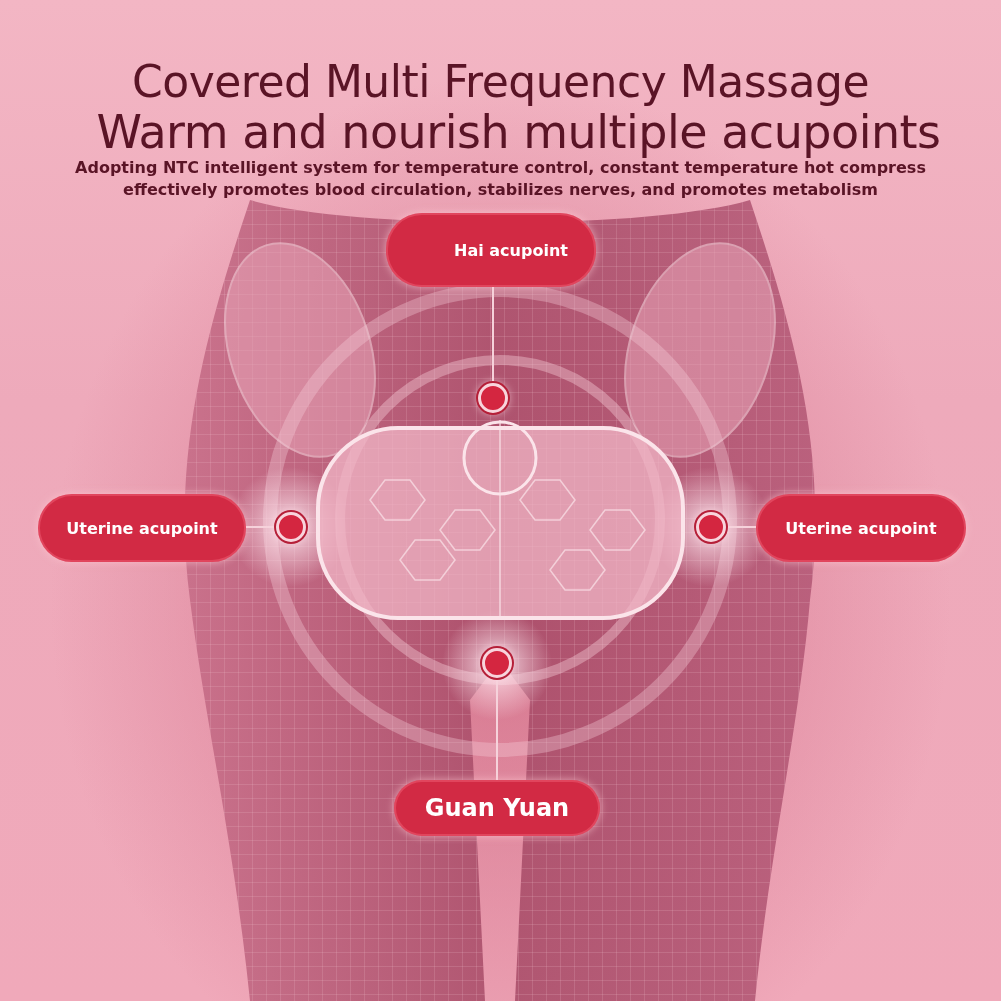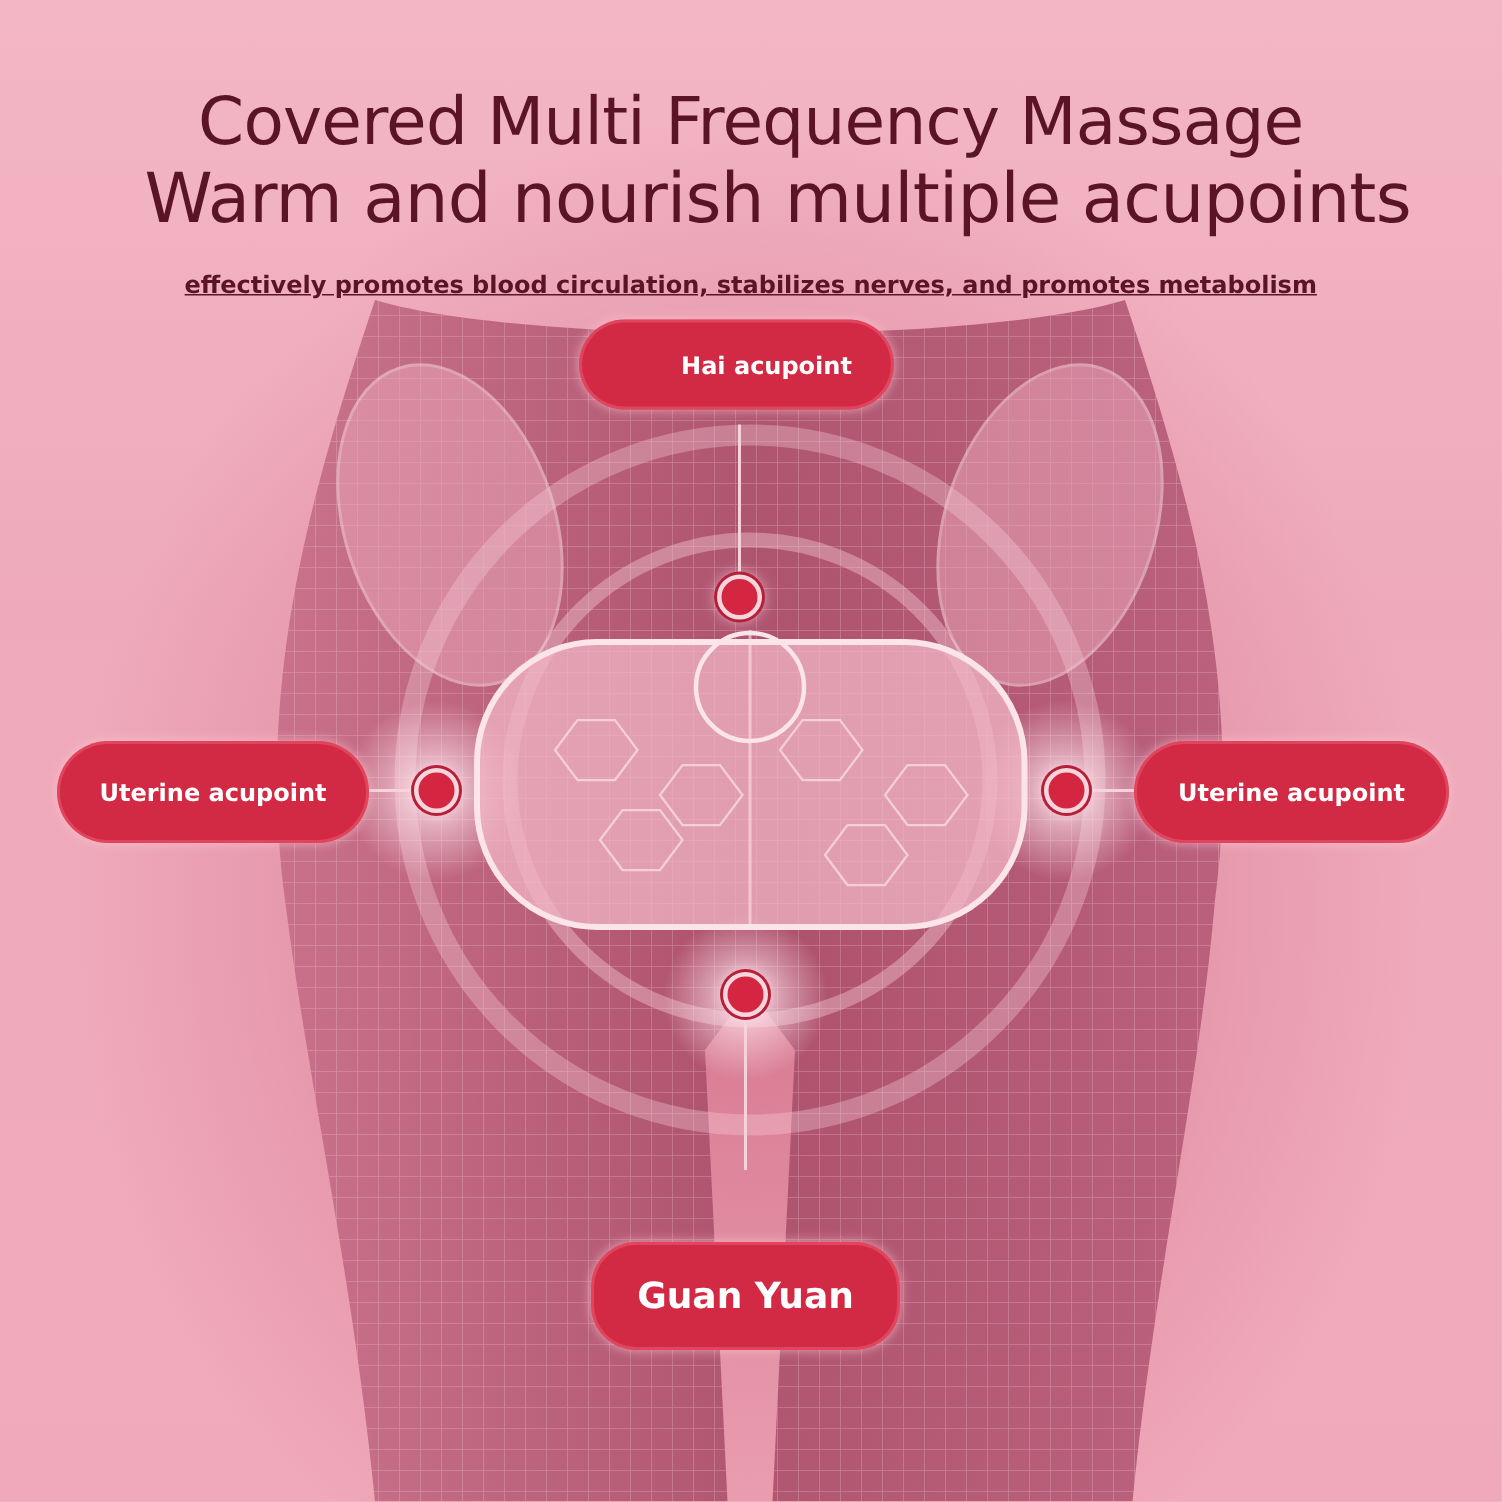--- a/index.html
+++ b/index.html
@@ -12,30 +12,30 @@
     background:
       radial-gradient(ellipse 60% 70% at 50% 60%, rgba(190,70,100,0.55) 0%, rgba(210,110,135,0.35) 45%, rgba(243,179,194,0) 75%),
       linear-gradient(180deg,#f3b6c4 0%,#eeaabb 40%,#f0a9ba 100%);
   }
   .body-svg { position:absolute; left:0; top:0; width:1001px; height:1001px; }
   .headline { position:absolute; left:0; right:0; text-align:center; color:#5a1426; font-weight:normal; letter-spacing:-0.5px; }
   .h1 { top:58px; font-size:44px; line-height:48px; }
   .h2 { top:108px; font-size:46px; line-height:48px;padding-left:36px; }
   .sub { position:absolute; left:0; right:0; text-align:center; color:#5a1426; font-weight:bold; font-size:16px; line-height:22px; }
   .sub1 { top:157px; }
-  .sub2 { top:179px;text-decoration:underline; }
+  .sub2 { top:179px; }
   .pill {
     position:absolute; background:#d22a44; color:#fff; font-weight:bold;
     display:flex; align-items:center; justify-content:center; text-align:center;
     border-radius:36px; box-shadow:0 0 8px rgba(255,200,210,0.7), inset 0 0 0 2px rgba(255,120,140,0.35);
   }
-  .pill-hai { left:386px; top:213px; width:210px; height:60px; font-size:16px; padding-left:40px; box-sizing:border-box; }
+  .pill-hai { left:386px; top:213px; width:210px; height:74px; font-size:16px; padding-left:40px; box-sizing:border-box; }
   .pill-ul { left:38px; top:494px; width:208px; height:68px; font-size:16px; }
   .pill-ur { left:756px; top:494px; width:210px; height:68px; font-size:16px; }
-  .pill-gy { left:394px; top:780px; width:206px; height:72px; font-size:24px; line-height:30px; border-radius:30px;margin-top:48px; }
+  .pill-gy { left:394px; top:780px; width:206px; height:56px; font-size:24px; line-height:30px; border-radius:30px; }
   .dot {
     position:absolute; width:30px; height:30px; border-radius:50%;
     background:#d42640; border:3px solid #f8d4dc; box-shadow:0 0 0 2px #b51f38, 0 0 10px rgba(255,220,230,0.9);
     box-sizing:border-box;
   }
   .line { position:absolute; background:#f6d2db; }
 </style>
 </head>
 <body>
 
@@ -77,20 +77,21 @@
       <path d="M520 500 l15 -20 h25 l15 20 l-15 20 h-25 z"></path>
       <path d="M590 530 l15 -20 h25 l15 20 l-15 20 h-25 z"></path>
       <path d="M400 560 l15 -20 h25 l15 20 l-15 20 h-25 z"></path>
       <path d="M550 570 l15 -20 h25 l15 20 l-15 20 h-25 z"></path>
     </g>
     <line x1="500" y1="420" x2="500" y2="620" stroke="#fbe4ea" stroke-width="2" opacity="0.6"></line>
   </svg>
 
   <div class="headline h1">Covered Multi Frequency Massage</div>
   <div class="headline h2">Warm and nourish multiple acupoints</div>
+  <div class="sub sub1">Adopting NTC intelligent system for temperature control, constant temperature hot compress</div>
   <div class="sub sub2">effectively promotes blood circulation, stabilizes nerves, and promotes metabolism</div>
 
   <div class="line" style="left:492px;top:283px;width:2px;height:100px;"></div>
   <div class="line" style="left:246px;top:526px;width:30px;height:2px;"></div>
   <div class="line" style="left:726px;top:526px;width:30px;height:2px;"></div>
   <div class="line" style="left:496px;top:680px;width:2px;height:100px;"></div>
 
   <div class="dot" style="left:478px;top:383px;"></div>
   <div class="dot" style="left:276px;top:512px;"></div>
   <div class="dot" style="left:696px;top:512px;"></div>

